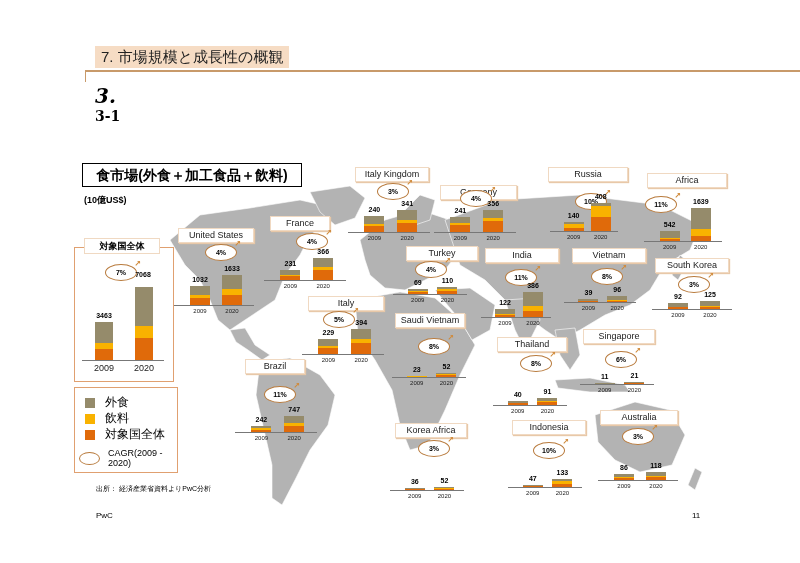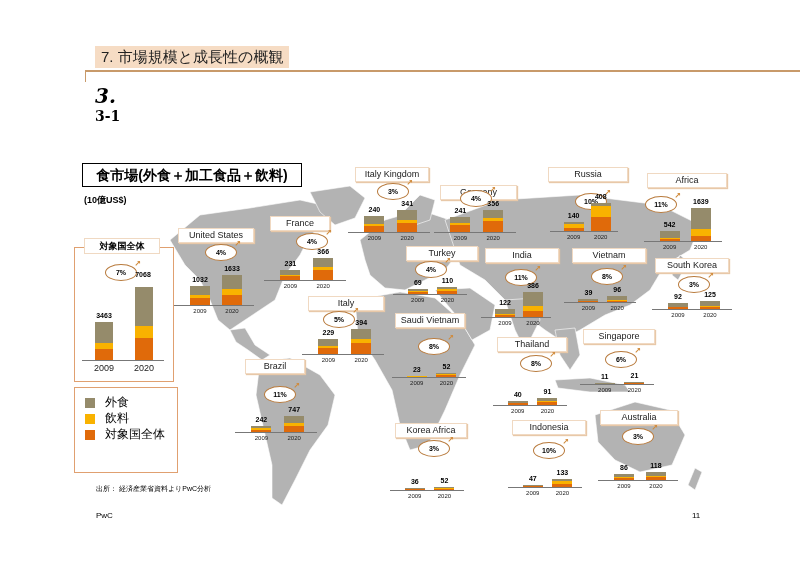--- a/index.html
+++ b/index.html
@@ -105,20 +105,24 @@
       <span>外食</span>
     </div>
   <div class="leg-item" style="top:22px;">
       <span class="leg-sw s-bev"></span>
       <span>飲料</span>
     </div>
   <div class="leg-item" style="top:38px;">
       <span class="leg-sw s-proc"></span>
       <span>対象国全体</span>
     </div>
+  <div class="leg-item" style="top:60px;font-size:9px;left:4px;">
+    <span style="display:inline-block;width:22px;height:11px;border:1px solid #b87a3c;border-radius:50%;margin-right:8px;"></span>
+    <span>CAGR(2009 - 2020)</span>
+  </div>
 </div>
 
 <div class="abs source">出所： 経済産業省資料よりPwC分析</div>
 <div class="abs footer-l">PwC</div>
 <div class="abs footer-r">11</div>
 
 <div id="countries">
     <div>
       <div class="clabel" style="left:178px;top:228px;width:74px;">United States</div>
       <div class="cagr" style="left:205px;top:244px;"><span>4%</span><span class="arrow">↗</span></div>

